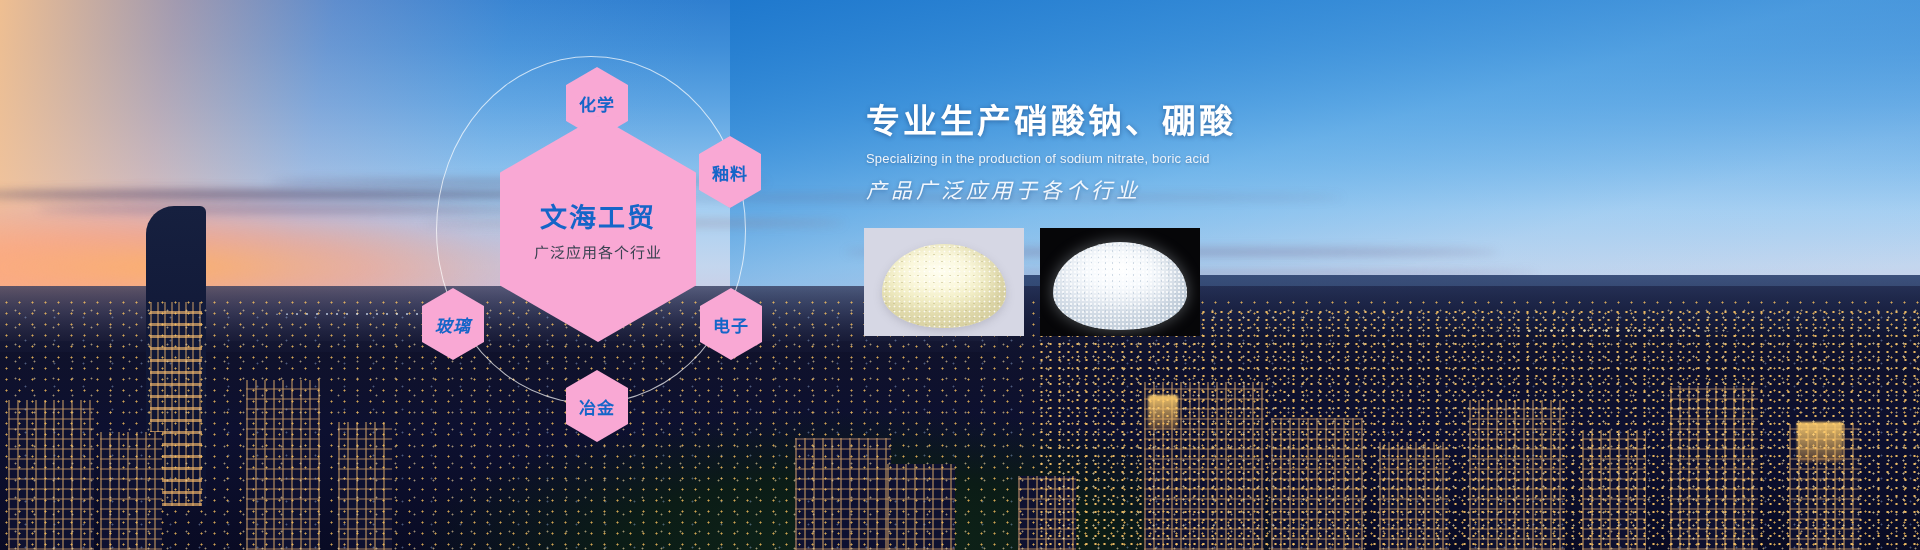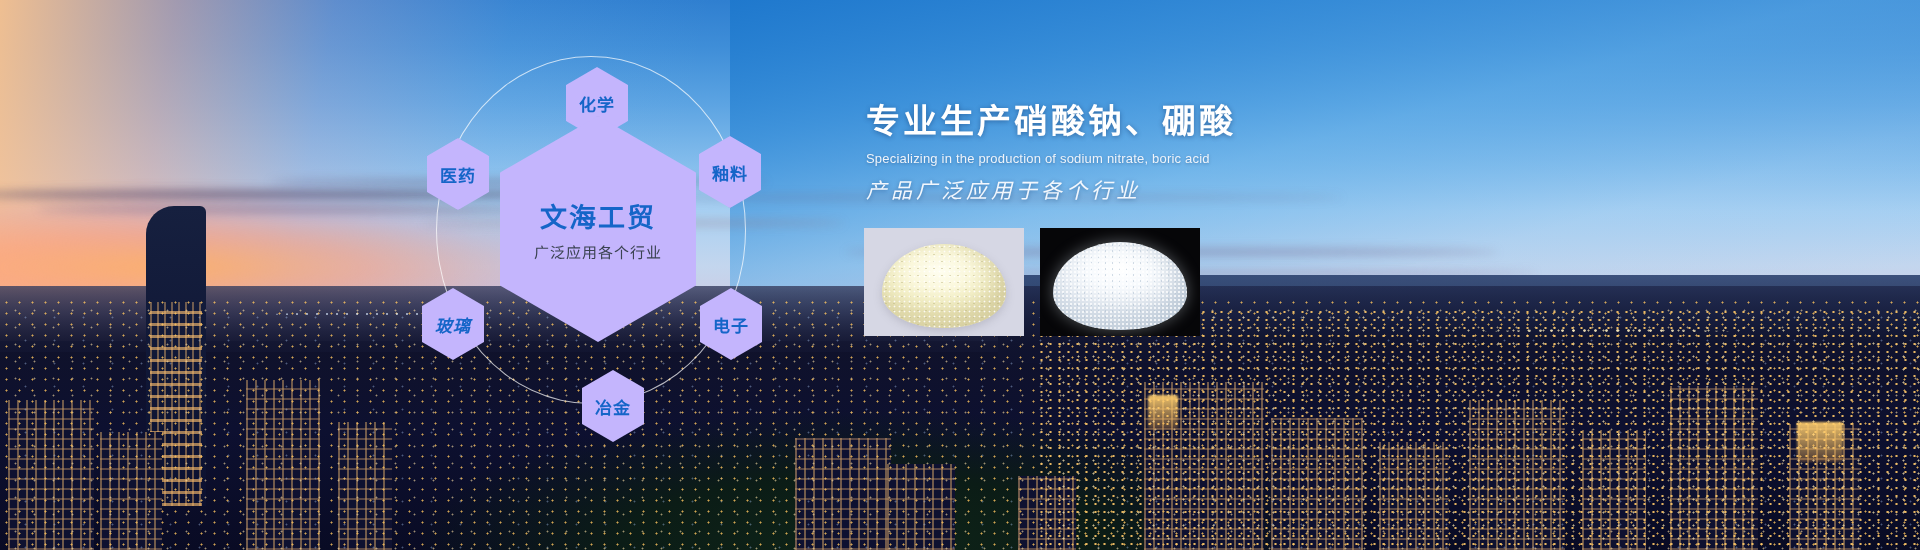--- a/index.html
+++ b/index.html
@@ -165,41 +165,41 @@
   }
 
   
   .diagram{ position:absolute; left:418px; top:20px; width:360px; height:430px; }
   .ring{
     position:absolute; left:18px; top:36px; width:310px; height:348px;
     border:1.6px solid rgba(255,255,255,.70); border-radius:50%;
   }
   .hex{
     position:absolute;
-    background:#c4b5fd;
+    background:#f9a8d4;
     -webkit-clip-path:polygon(50% 0%,100% 25%,100% 75%,50% 100%,0% 75%,0% 25%);
             clip-path:polygon(50% 0%,100% 25%,100% 75%,50% 100%,0% 75%,0% 25%);
     display:flex; align-items:center; justify-content:center;
     color:#1565c8; font-weight:bold; letter-spacing:1px;
     box-shadow:0 2px 12px rgba(10,30,70,.25);
   }
   .hex-sm{ width:62px; height:72px; font-size:17px; }
   .hex-center{
     width:196px; height:226px; left:82px; top:96px;
     flex-direction:column; gap:6px;
   }
   .hex-center .big{ font-size:27px; color:#1565c8; font-weight:bold; letter-spacing:2px; }
   .hex-center .small{ font-size:15px; color:#3b4352; font-weight:normal; letter-spacing:1px; }
 
   .hx-chem   { left:148px; top:47px; }
   .hx-glaze  { left:281px; top:116px; }
   .hx-med    { left:9px;  top:118px; }
   .hx-elec   { left:282px; top:268px;font-family:Liberation Serif, serif; }
   .hx-glass  { left:4px;  top:268px;font-style:italic; }
-  .hx-metal  { left:148px; top:350px;margin-left:16px; }
+  .hx-metal  { left:148px; top:350px; }
 
   
   .copy{ position:absolute; left:866px; top:100px; width:640px; }
   .copy .h1{
     font-size:34px; font-weight:bold; color:#ffffff; letter-spacing:3px;
     line-height:1.25; text-shadow:0 1px 5px rgba(10,40,90,.45);
   }
   .copy .h2{
     margin-top:8px;
     font-size:13px; color:#eef4fb; letter-spacing:.2px; font-weight:normal;
@@ -297,23 +297,20 @@
 
   <div class="diagram">
     <div class="ring"></div>
 
     <div class="hex hex-sm hx-chem">
       <span>化学</span>
     </div>
     <div class="hex hex-sm hx-glaze">
       <span>釉料</span>
     </div>
-    <div class="hex hex-sm hx-med">
-      <span>医药</span>
-    </div>
     <div class="hex hex-sm hx-elec">
       <span>电子</span>
     </div>
     <div class="hex hex-sm hx-glass">
       <span>玻璃</span>
     </div>
     <div class="hex hex-sm hx-metal">
       <span>冶金</span>
     </div>
 

